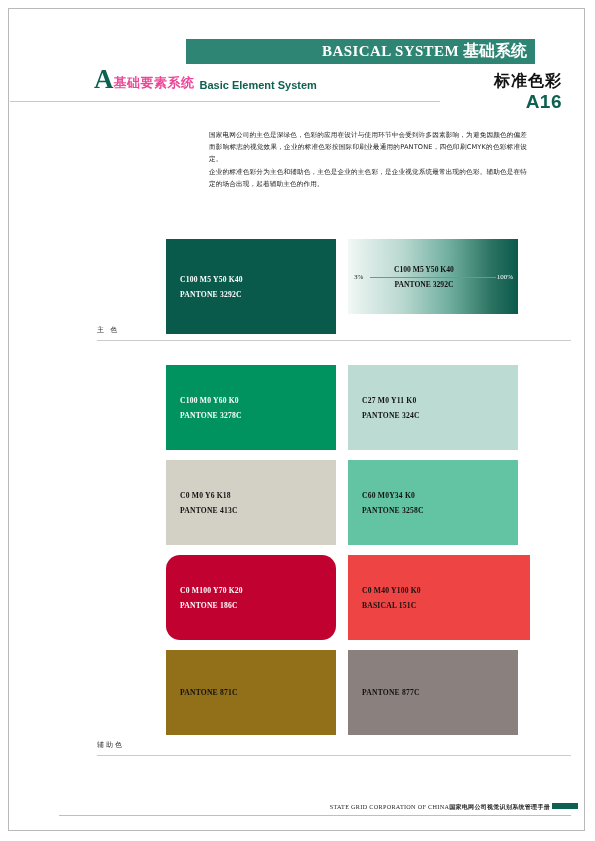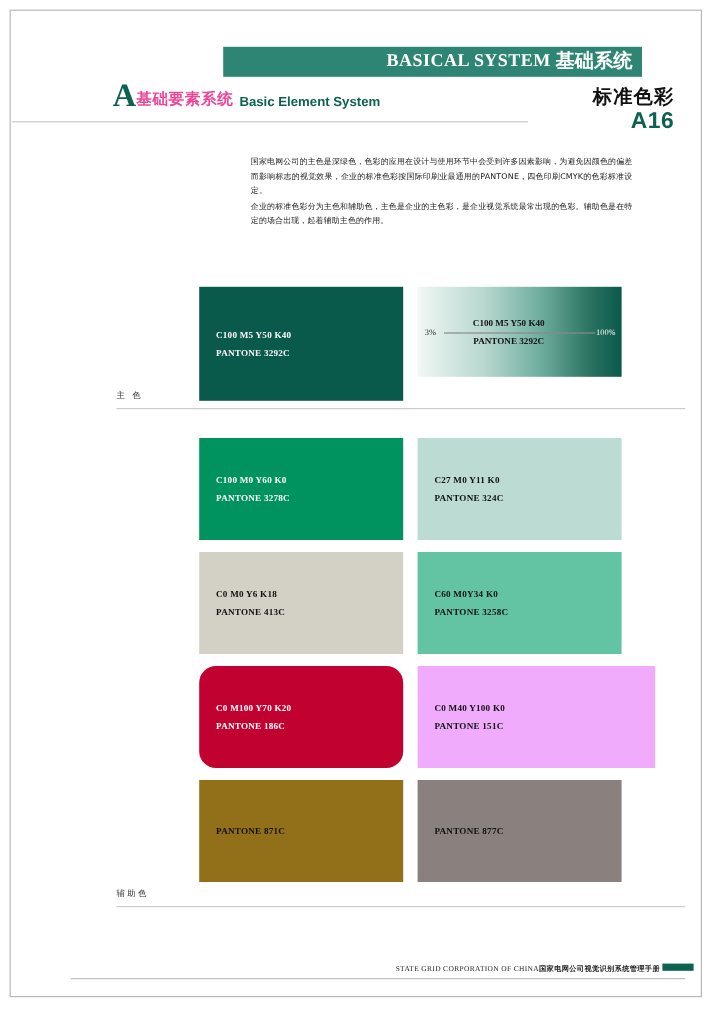--- a/index.html
+++ b/index.html
@@ -330,24 +330,24 @@
     </div>
   </div>
 
   <div class="swatch light-text" style="left:157px; top:546px; width:170px; height:85px; background:#c10230;border-radius:14px;">
     <div class="lines">
       <div>C0 M100 Y70 K20</div>
       <div>PANTONE 186C</div>
     </div>
   </div>
 
-  <div class="swatch dark-text" style="left:339px; top:546px; width:198px; height:85px; background:#f0abfc;">
+  <div class="swatch dark-text" style="left:339px; top:546px; width:182px; height:85px; background:#ef4444;">
     <div class="lines">
       <div>C0 M40 Y100 K0</div>
-      <div>PANTONE 151C</div>
+      <div>BASICAL 151C</div>
     </div>
   </div>
 
   <div class="swatch dark-text" style="left:157px; top:641px; width:170px; height:85px; background:#917019;">
     <div class="lines">
       <div>PANTONE 871C</div>
     </div>
   </div>
 
   <div class="swatch dark-text" style="left:339px; top:641px; width:170px; height:85px; background:#8a807e;">

